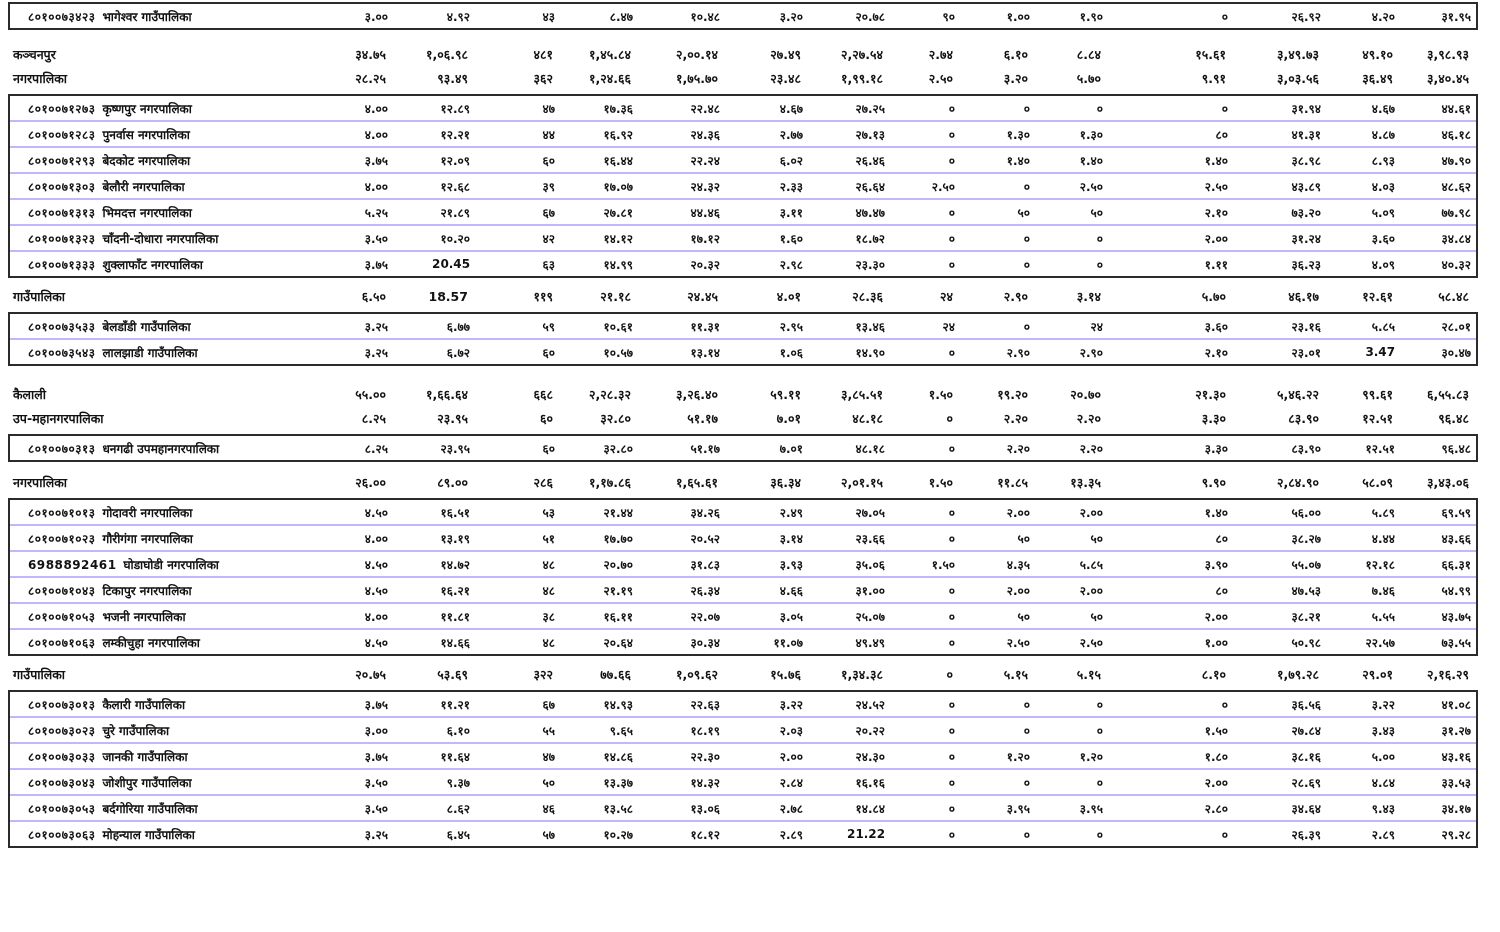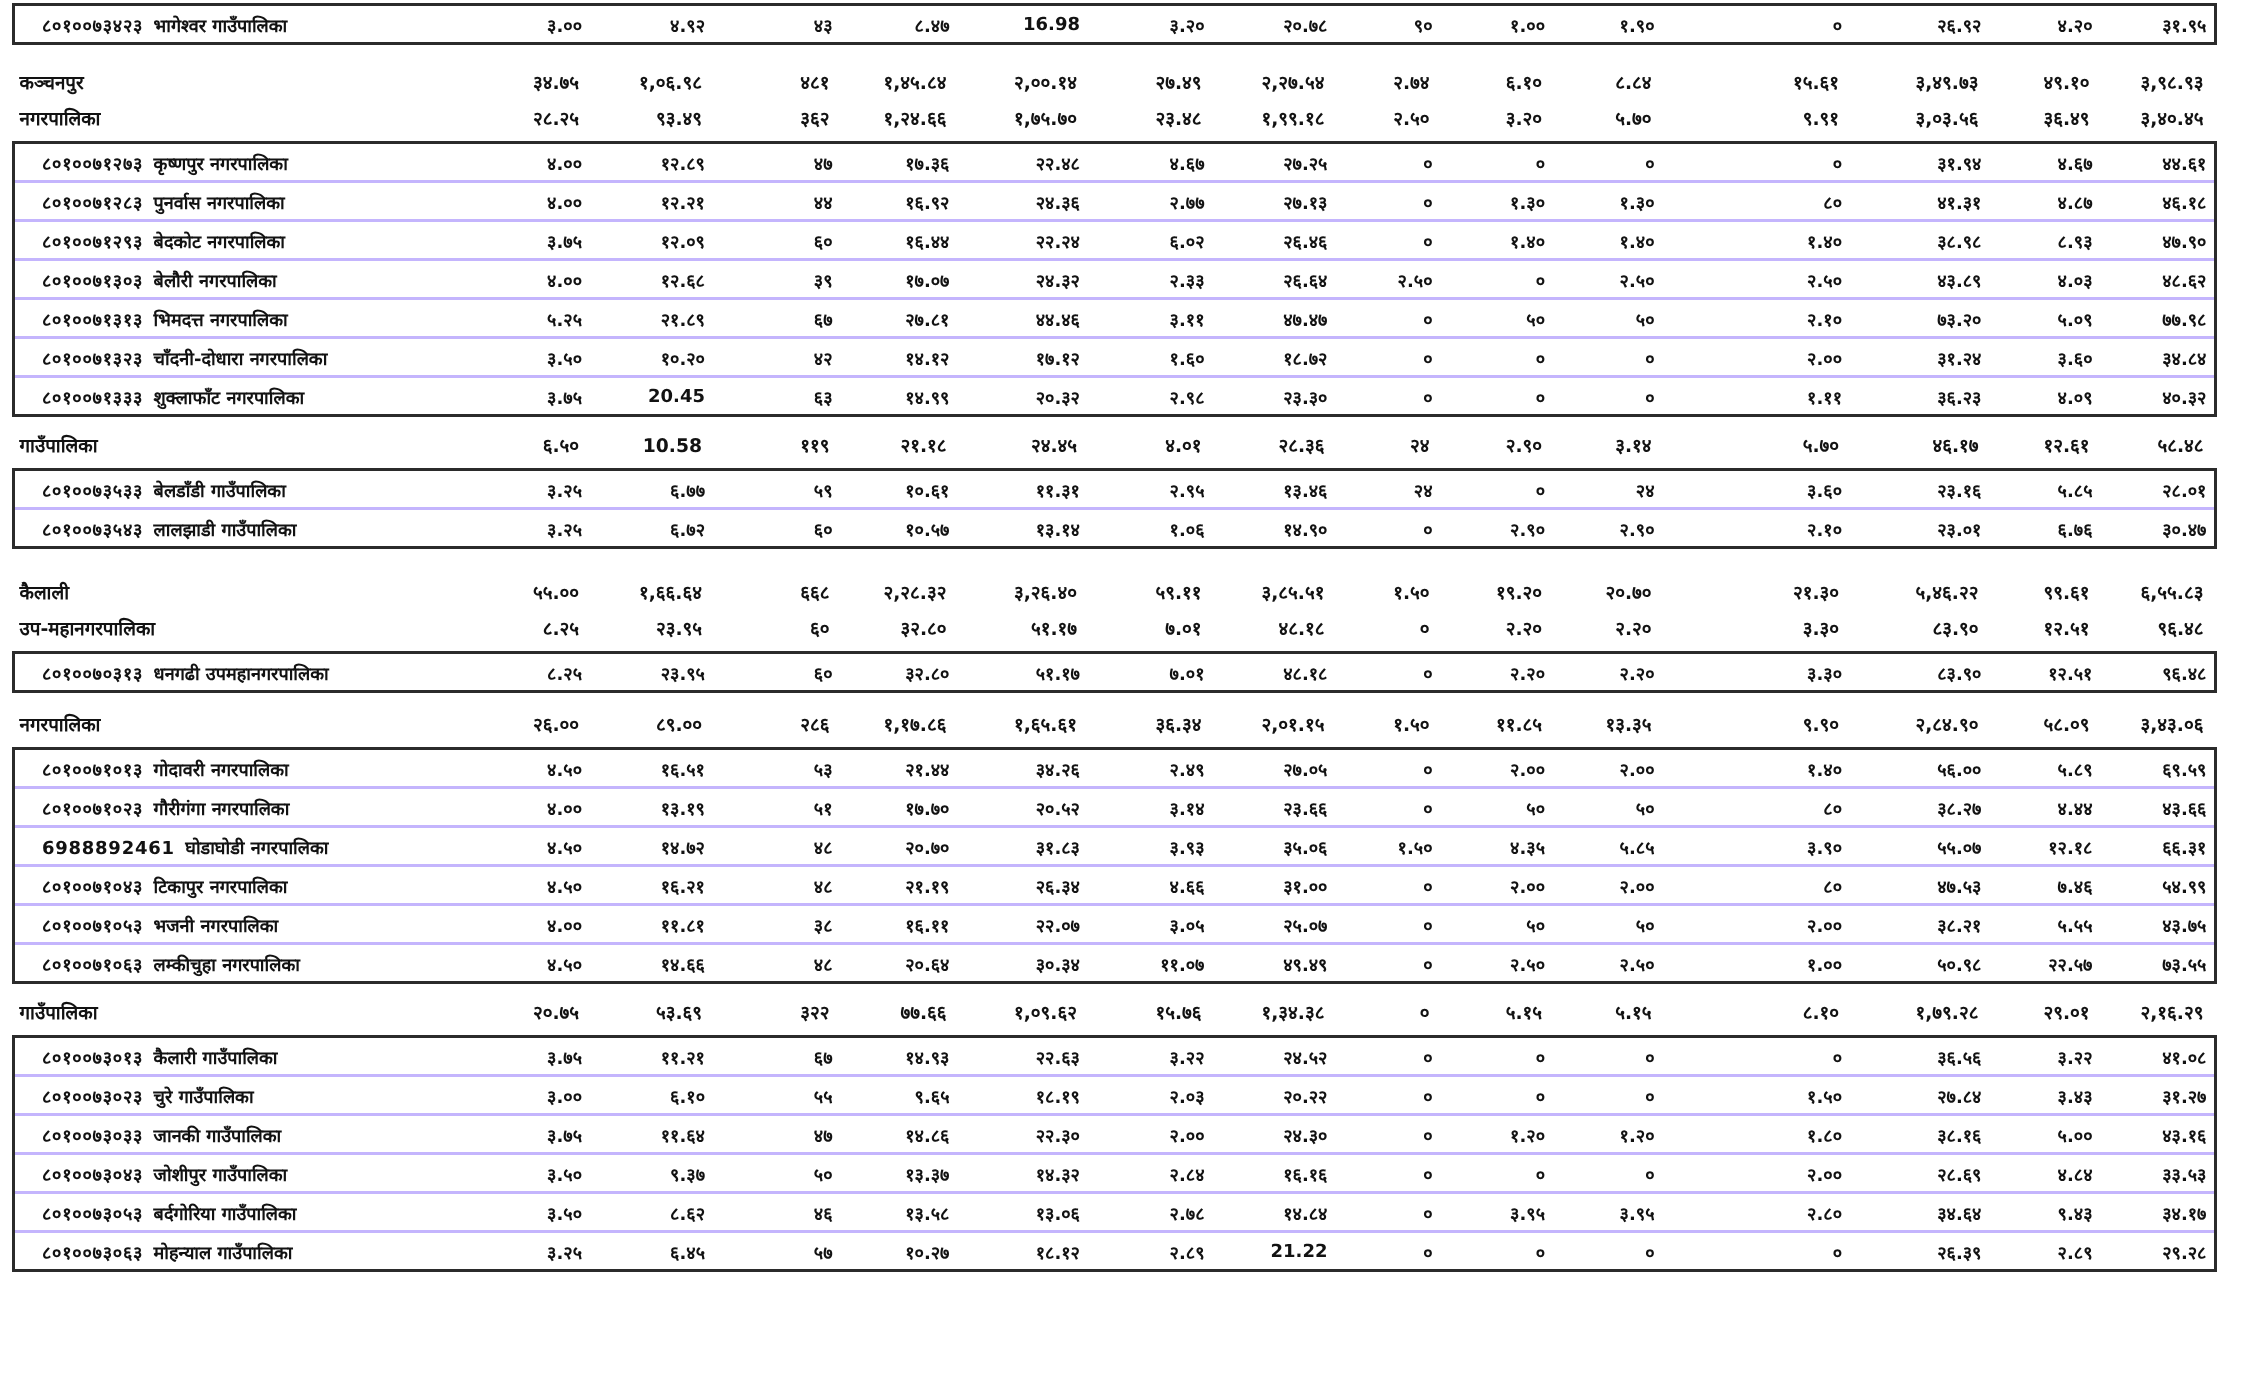--- a/index.html
+++ b/index.html
@@ -36,21 +36,21 @@
 
 <div class="sheet">
   <div class="table-wrap" id="table-root">
       <div class="box">
         <div class="row">
           <div class="cell-name"><span class="code">८०१००७३४२३</span><span>भागेश्वर गाउँपालिका</span></div>
           <div class="cell-num">३.००</div>
           <div class="cell-num">४.९२</div>
           <div class="cell-num">४३</div>
           <div class="cell-num">८.४७</div>
-          <div class="cell-num">16.98</div>
+          <div class="cell-num">१०.४८</div>
           <div class="cell-num">३.२०</div>
           <div class="cell-num">२०.७८</div>
           <div class="cell-num">९०</div>
           <div class="cell-num">१.००</div>
           <div class="cell-num">१.९०</div>
           <div class="cell-num">०</div>
           <div class="cell-num">२६.९२</div>
           <div class="cell-num">४.२०</div>
           <div class="cell-num">३१.९५</div>
         </div>
@@ -209,21 +209,21 @@
           <div class="cell-num">१.११</div>
           <div class="cell-num">३६.२३</div>
           <div class="cell-num">४.०९</div>
           <div class="cell-num">४०.३२</div>
         </div>
       </div>
       <div class="sp6"></div>
       <div class="row bold-row">
         <div class="cell-name">गाउँपालिका</div>
         <div class="cell-num">६.५०</div>
-        <div class="cell-num">10.58</div>
+        <div class="cell-num">18.57</div>
         <div class="cell-num">११९</div>
         <div class="cell-num">२१.१८</div>
         <div class="cell-num">२४.४५</div>
         <div class="cell-num">४.०१</div>
         <div class="cell-num">२८.३६</div>
         <div class="cell-num">२४</div>
         <div class="cell-num">२.९०</div>
         <div class="cell-num">३.१४</div>
         <div class="cell-num">५.७०</div>
         <div class="cell-num">४६.१७</div>
@@ -256,21 +256,21 @@
           <div class="cell-num">६०</div>
           <div class="cell-num">१०.५७</div>
           <div class="cell-num">१३.१४</div>
           <div class="cell-num">१.०६</div>
           <div class="cell-num">१४.९०</div>
           <div class="cell-num">०</div>
           <div class="cell-num">२.९०</div>
           <div class="cell-num">२.९०</div>
           <div class="cell-num">२.१०</div>
           <div class="cell-num">२३.०१</div>
-          <div class="cell-num">६.७६</div>
+          <div class="cell-num">3.47</div>
           <div class="cell-num">३०.४७</div>
         </div>
       </div>
       <div class="sp16"></div>
       <div class="row bold-row">
         <div class="cell-name">कैलाली</div>
         <div class="cell-num">५५.००</div>
         <div class="cell-num">१,६६.६४</div>
         <div class="cell-num">६६८</div>
         <div class="cell-num">२,२८.३२</div>

